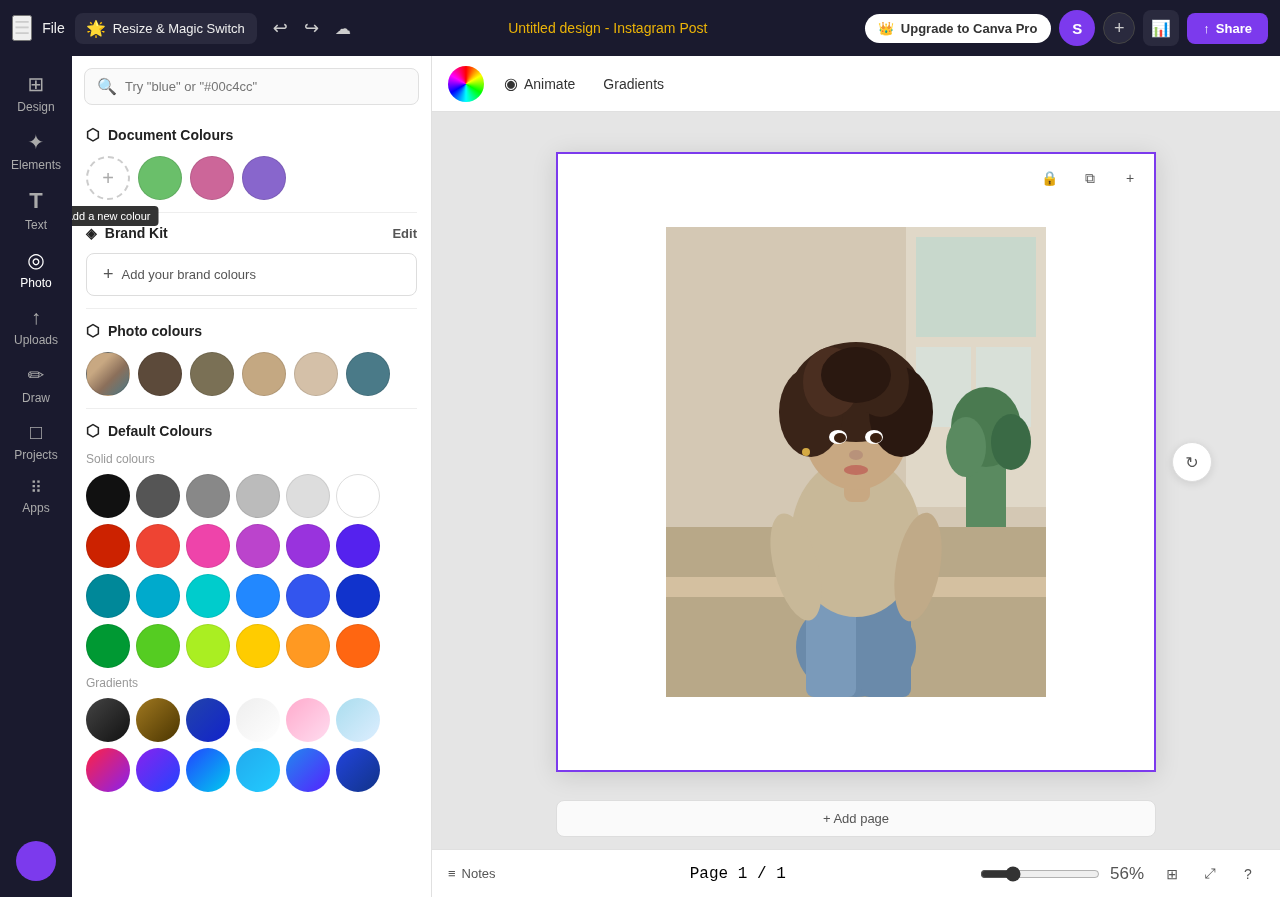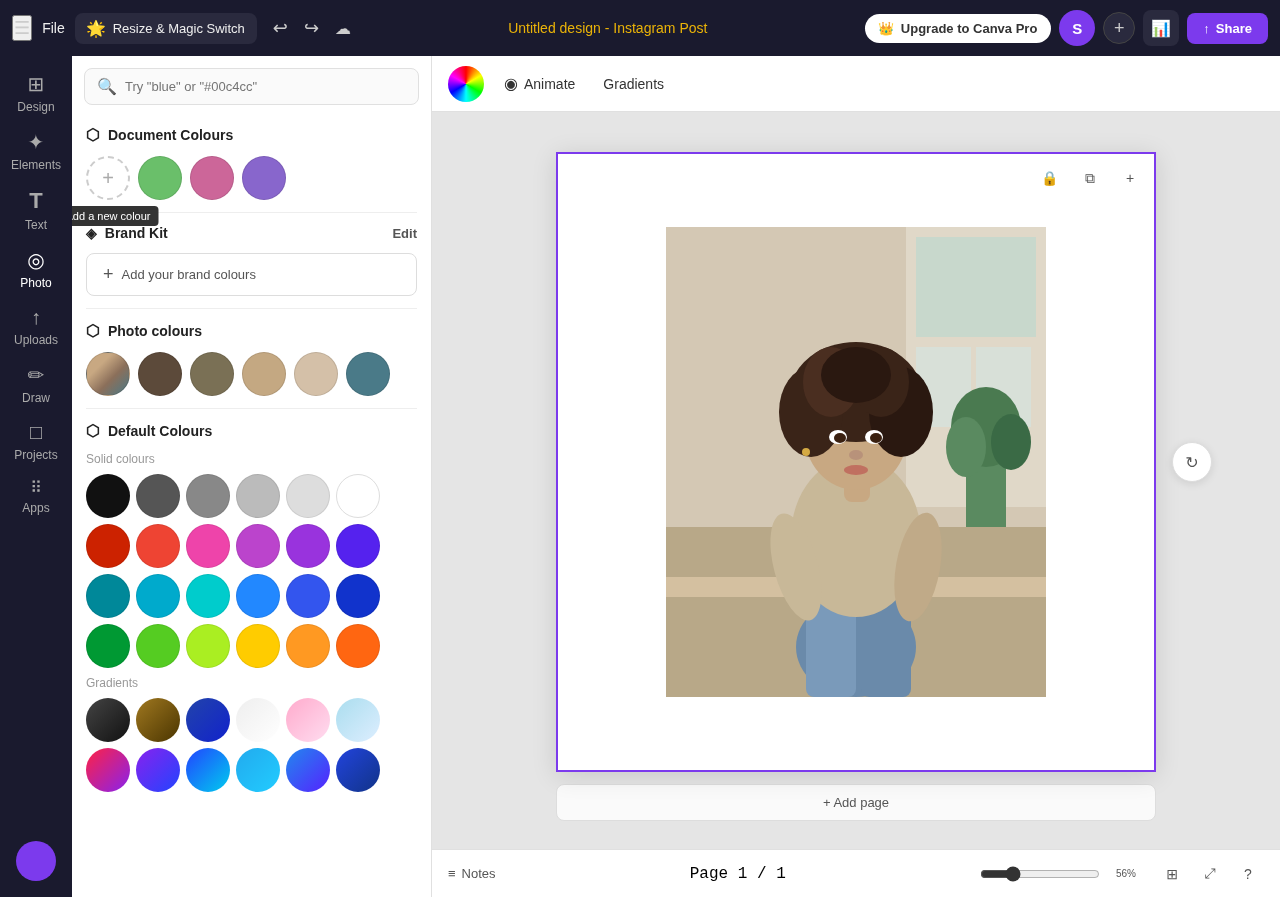--- a/index.html
+++ b/index.html
@@ -224,21 +224,21 @@
       display: flex; align-items: center; padding: 0 16px;
       gap: 12px;
     }
     .notes-btn {
       display: flex; align-items: center; gap: 6px;
       background: none; border: none; font-size: 13px; color: #555; cursor: pointer;
     }
     .bottom-center { flex: 1; display: flex; justify-content: center; align-items: center; font-family: Liberation Mono, monospace; }
     .zoom-slider-area { display: flex; align-items: center; gap: 8px; }
     .zoom-slider { width: 120px; cursor: pointer; accent-color: #333; }
-    .zoom-pct { font-size: 10px; color: #555; min-width: 36px; text-align: center; }
+    .zoom-pct { font-size: 17px; color: #555; min-width: 36px; text-align: right; }
     .view-btns { display: flex; gap: 6px; }
     .view-btn {
       width: 32px; height: 32px; border-radius: 6px;
       background: none; border: none; cursor: pointer; font-size: 14px; color: #555;
     }
     .add-page-btn {
       width: 100%; max-width: 600px; margin: 0 auto; display: block;
       padding: 10px; border: 1px solid #ddd; border-radius: 8px;
       background: rgba(255,255,255,0.8); cursor: pointer; font-size: 13px; color: #555;
     }
@@ -521,21 +521,21 @@
                 <ellipse cx="190" cy="243" rx="12" ry="5" fill="#c07060"></ellipse>
 
                 <circle cx="140" cy="225" r="4" fill="#d4aa44"></circle>
               </svg>
             </div>
           </div>
 
           <div class="canvas-right-btn">↻</div>
         </div>
 
-        <div style="width:600px; padding-top:12px;">
+        <div style="width:600px; padding-top:28px;">
           <button class="add-page-btn">+ Add page</button>
         </div>
       </div>
     </div>
 
     <div class="bottom-bar">
       <button class="notes-btn">
         <span>≡</span>
         <span>Notes</span>
       </button>

